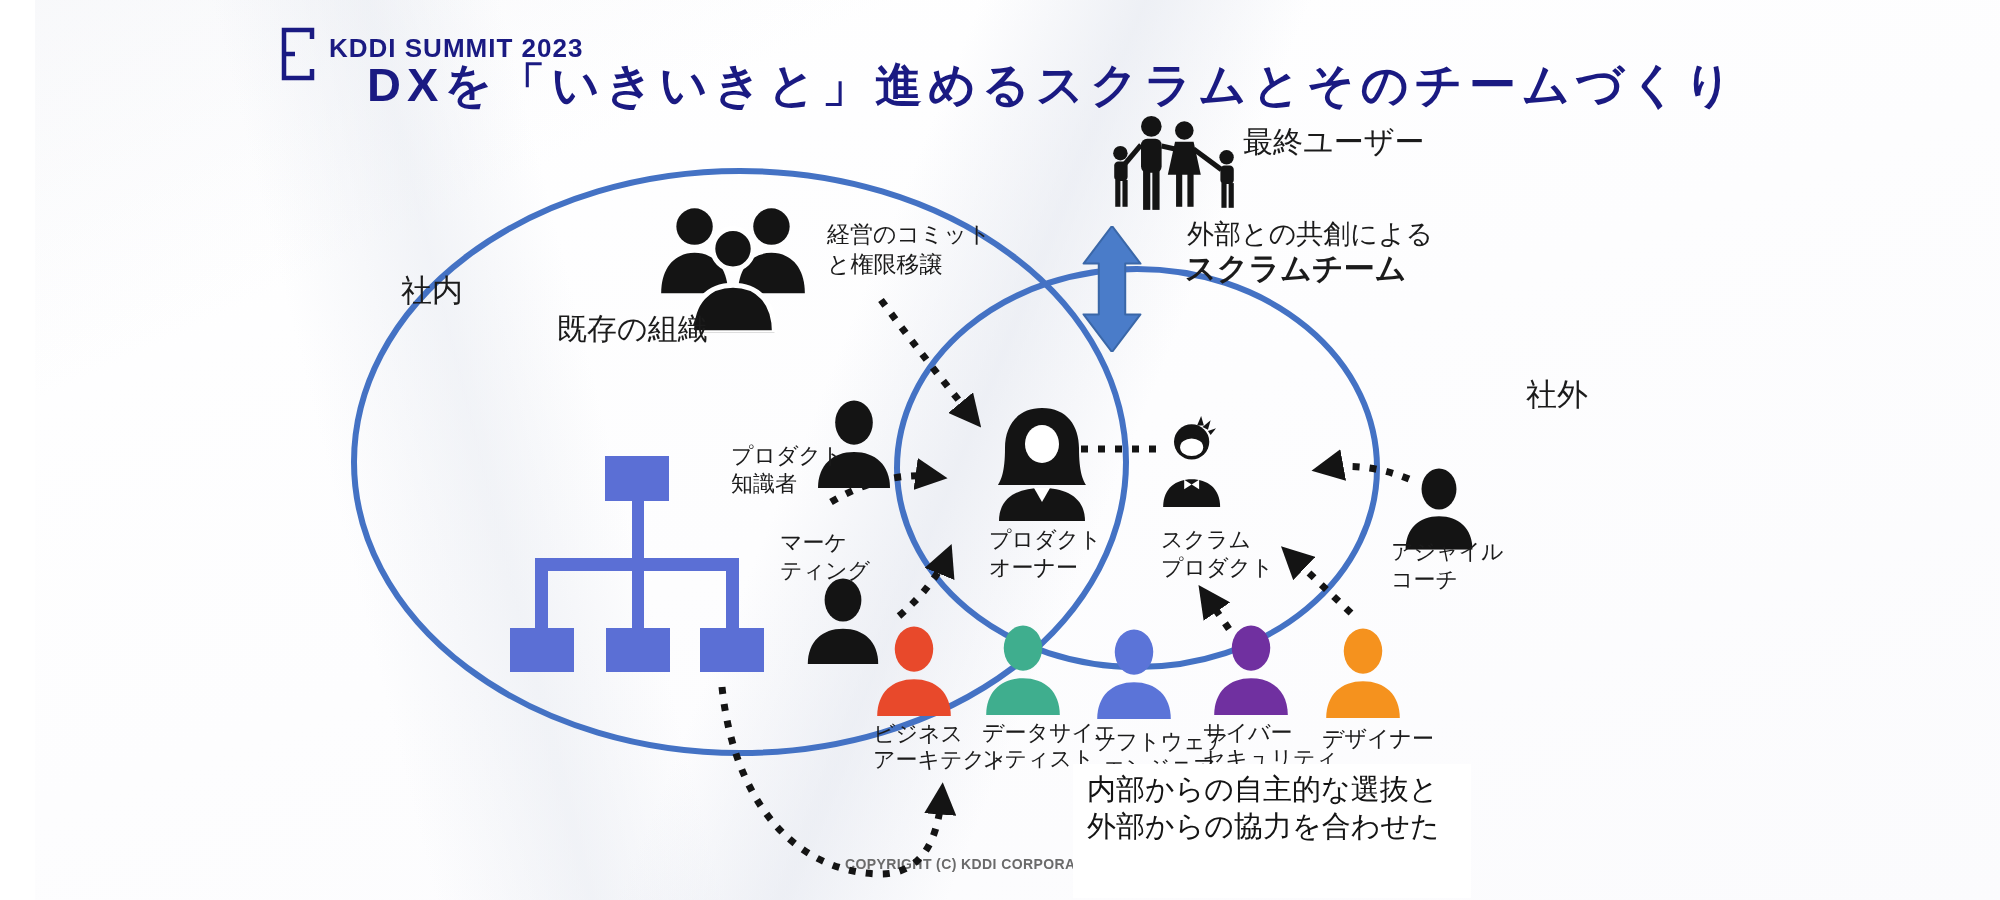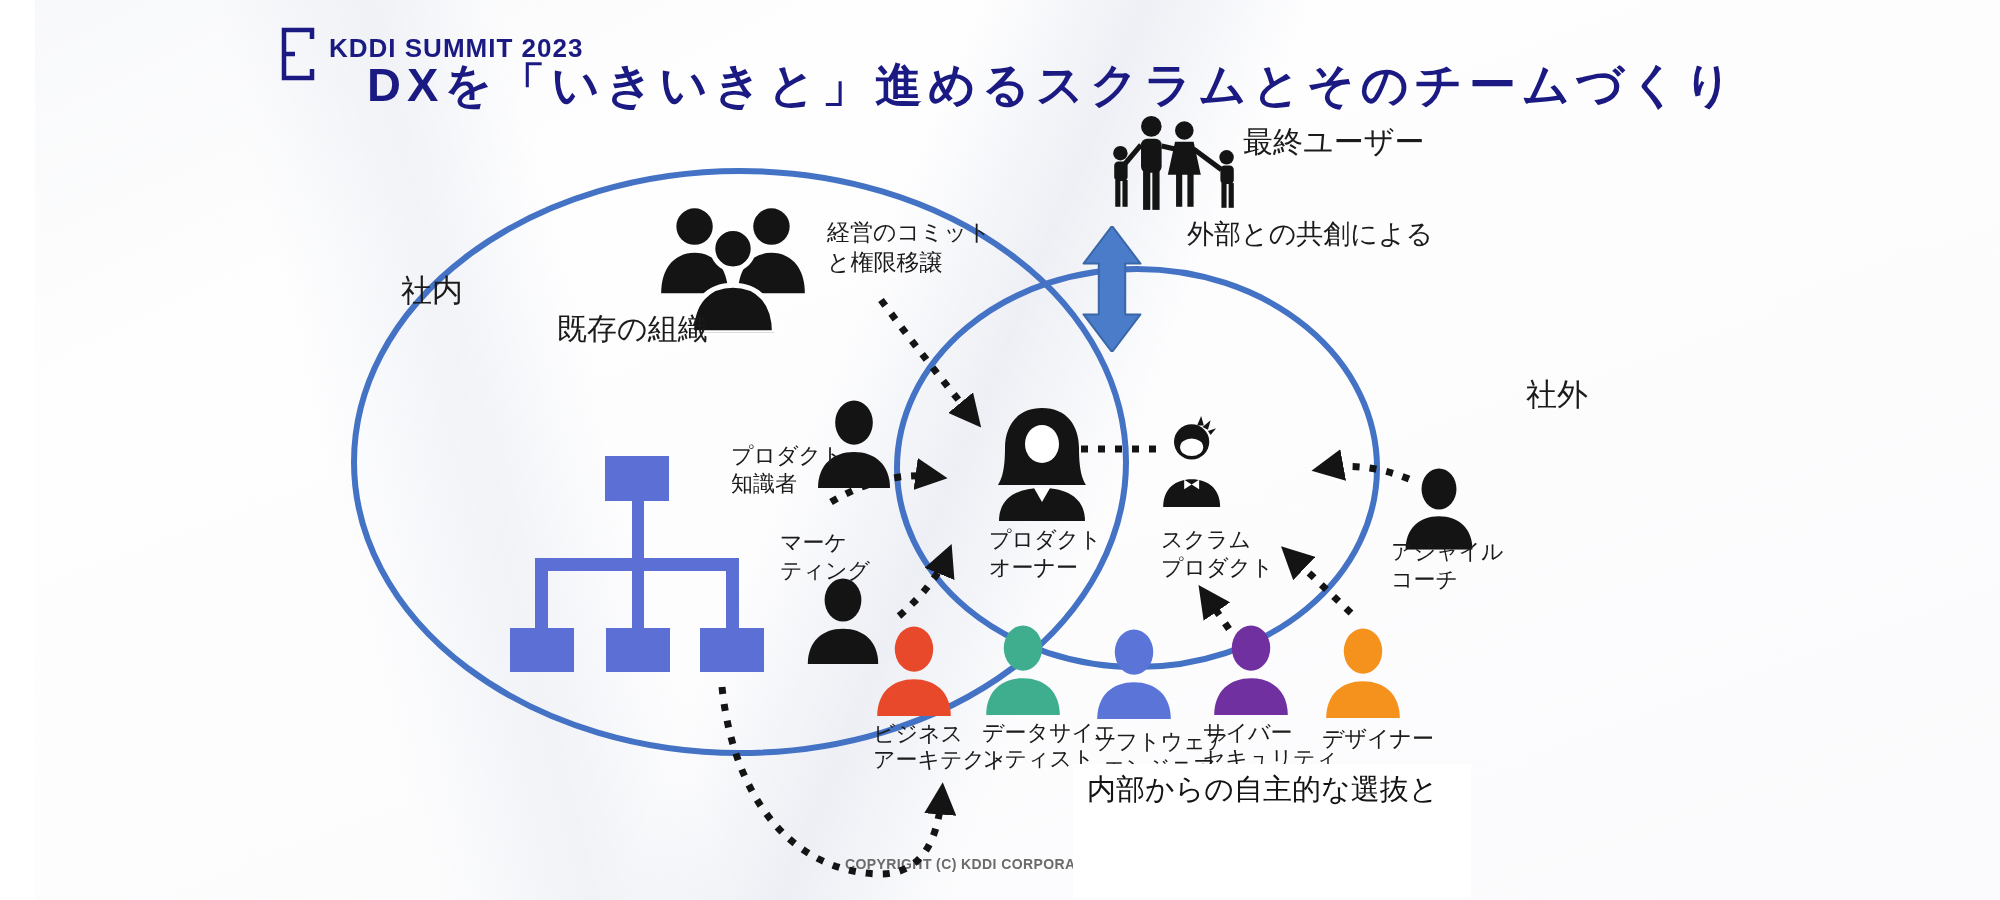--- a/index.html
+++ b/index.html
@@ -36,21 +36,21 @@
   .lbl-sm{font-size:20px;line-height:29px;color:#333;}
   .bold{font-weight:bold;}
 
   .zone-inside{left:366px;top:277px;font-size:31px;}
   .zone-outside{left:1491px;top:381px;font-size:31px;}
   .end-user{left:1208px;top:124px;}
   .value-exchange{left:1122px;top:168px;}
   .cocreate1{left:1152px;top:220px;font-size:27px;}
   .cocreate2{left:1150px;top:250px;font-size:31px;line-height:38px;}
   .existing-org{left:522px;top:311px;}
-  .mgmt-lbl{left:792px;top:219px;font-size:23px;line-height:30px;font-family:Liberation Mono, monospace;}
+  .mgmt-lbl{left:792px;top:219px;font-size:23px;line-height:30px;}
   .domain-lbl{left:696px;top:442px;}
   .marketing-lbl{left:745px;top:529px;}
   .po-lbl{left:954px;top:526px;}
   .sm-lbl{left:1126px;top:526px;}
   .coach-lbl{left:1356px;top:538px;}
 
   
   .family-icon{left:1072px;top:115px;}
   .double-arrow{left:1046px;top:226px;}
   .mgmt-icon{left:612px;top:196px;}
@@ -182,20 +182,21 @@
   <div class="abs title z2">DXを「いきいきと」進めるスクラムとそのチームづくり</div>
 
   <svg class="abs family-icon z2" width="134" height="98" viewBox="0 0 130 95">
     <use href="#family" style="fill:var(--person-black)"></use>
   </svg>
   <div class="lbl lbl-lg end-user">最終ユーザー</div>
   <svg class="abs double-arrow z2" width="62" height="126" viewBox="0 0 60 124">
     <polygon points="30,0 58,37 43,37 43,87 58,87 30,124 2,87 17,87 17,37 2,37" style="fill:var(--arrow-blue-fill)" stroke="#3A67A8" stroke-width="2" stroke-linejoin="round"></polygon>
   </svg>
   <div class="lbl cocreate1">外部との共創による</div>
+  <div class="lbl cocreate2 bold">スクラムチーム</div>
 
   <div class="lbl zone-inside">社内</div>
   <div class="lbl zone-outside">社外</div>
 
   <svg class="abs mgmt-icon z2" width="172" height="137" viewBox="0 0 170 135">
     <use href="#group3" style="fill:var(--person-black)"></use>
   </svg>
   <div class="lbl mgmt-lbl">
     <div>経営のコミット</div>
     <div>と権限移譲</div>
@@ -295,17 +296,18 @@
         <use href="#bust" fill="#7030A0"></use>
       </svg>
     <div class="mlbl">
       <div>サイバー</div>
       <div class="ln2">セキュリティ</div>
     </div>
   </div>
 
   <div class="abs teaming">
     <div class="tline">内部からの自主的な選抜と</div>
+    <div class="tline">外部からの協力を合わせた</div>
   </div>
 
   <div class="abs copyright">COPYRIGHT (C) KDDI CORPORATION,</div>
 
 </div>
 
 </body></html>

